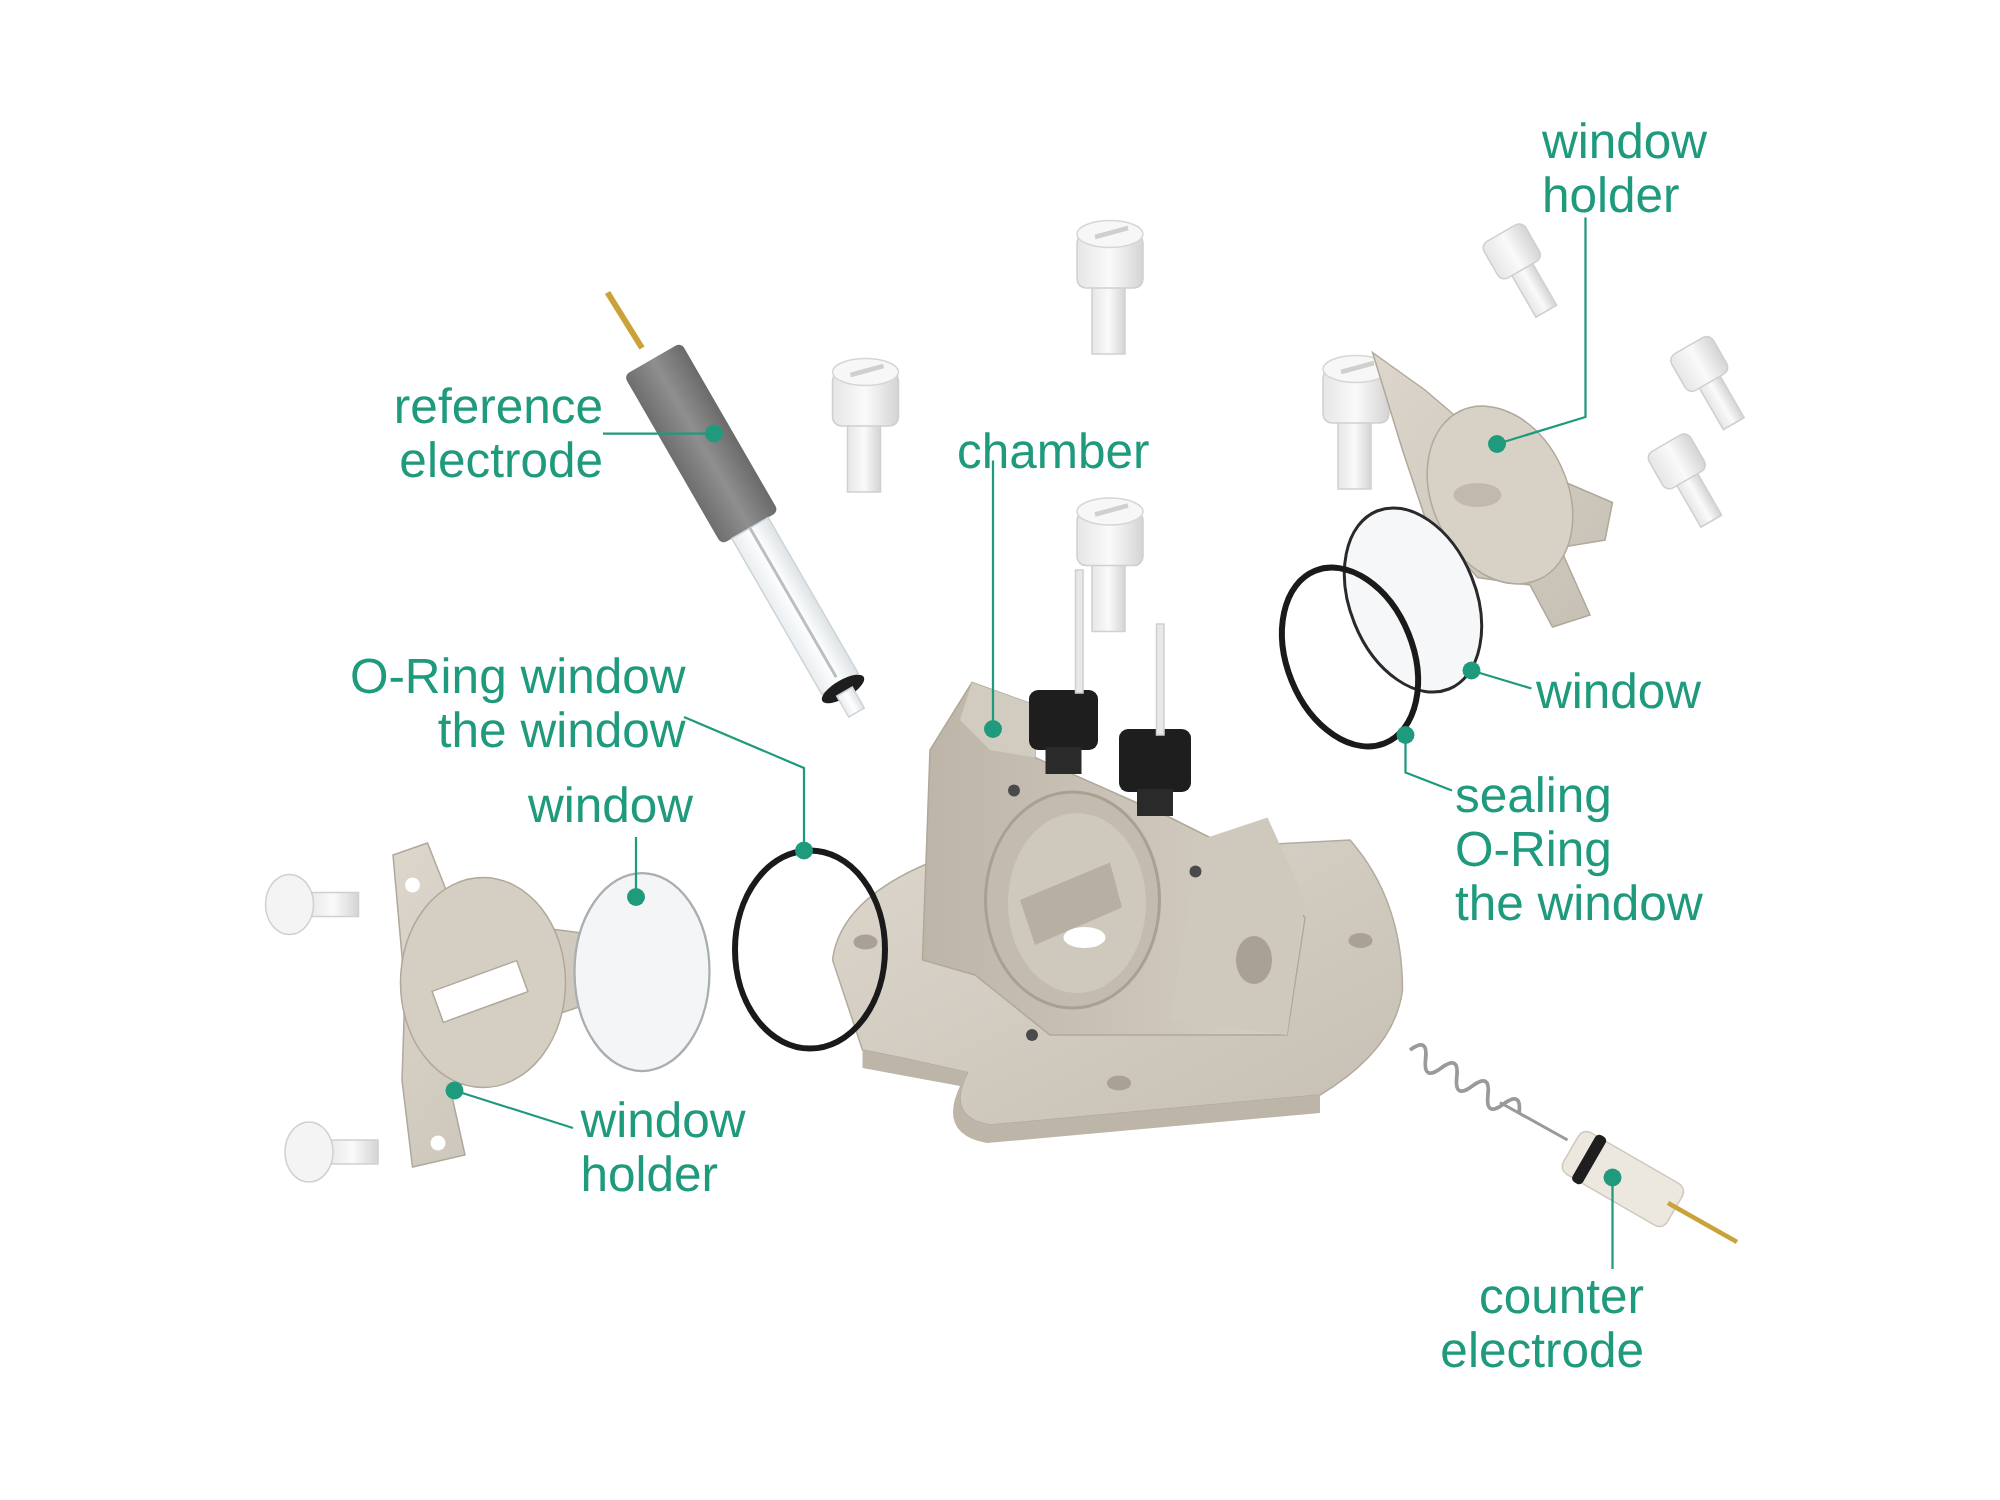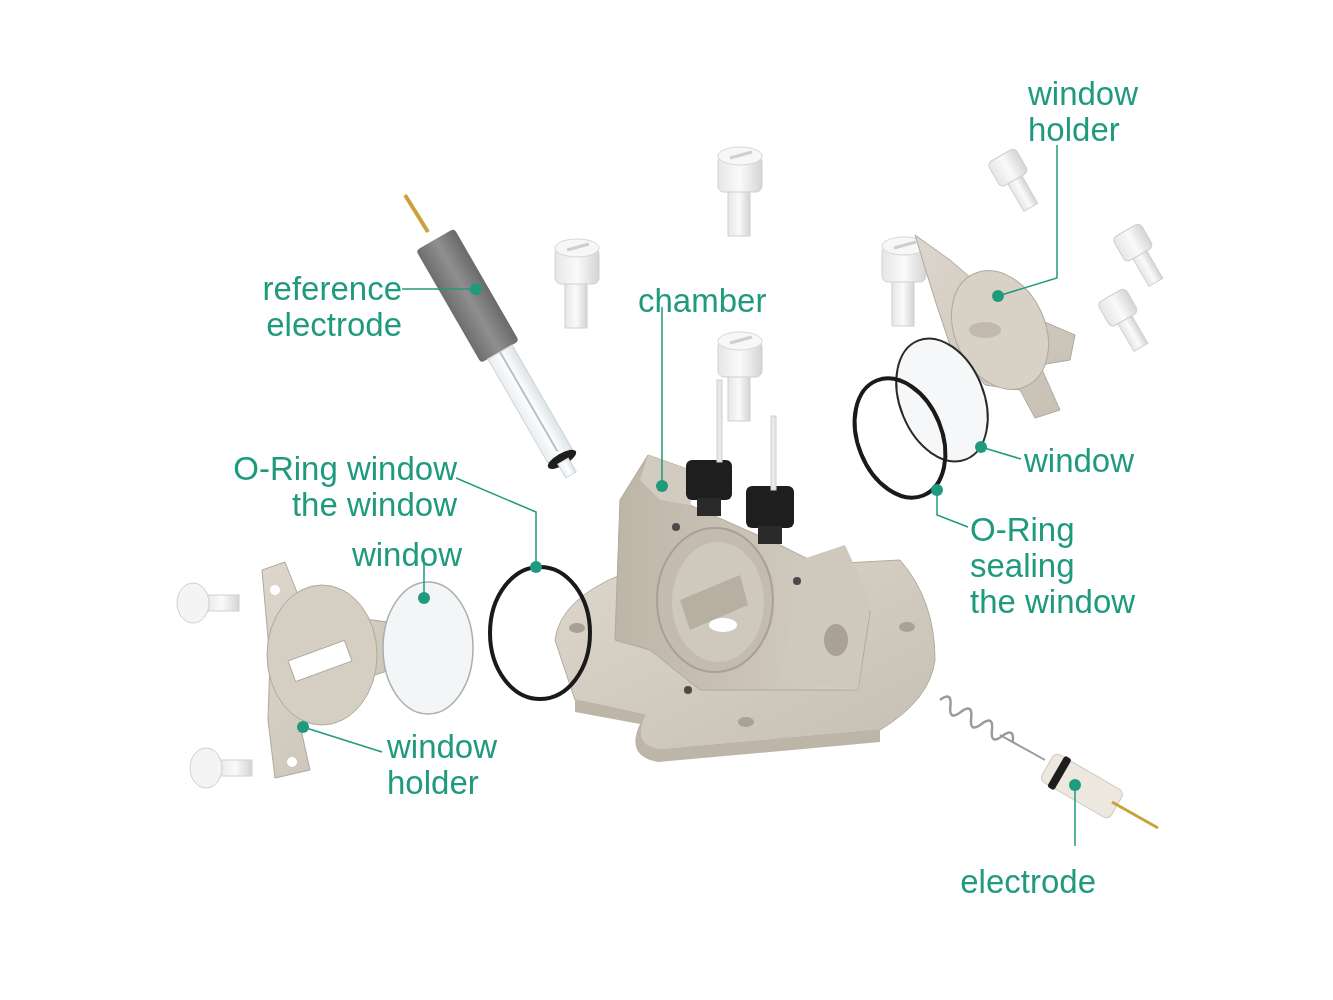--- a/index.html
+++ b/index.html
@@ -2,21 +2,21 @@
 <html><head>
 <meta charset="utf-8">
 <style>
   html, body { margin: 0; padding: 0; background: #ffffff; }
   body { width: 1333px; height: 1000px; position: relative; overflow: hidden;
          font-family: "Liberation Sans", "DejaVu Sans", sans-serif; }
   #stage { position: absolute; left: 0; top: 0; width: 1333px; height: 960px; }
   .label { position: absolute; color: #1f9a7d; font-size: 33px; line-height: 36px;
            font-family: "Liberation Sans", "DejaVu Sans", sans-serif; white-space: nowrap; }
   .label .ln { display: block; }
-  .r { text-align: right; margin-top: 18px; }
+  .r { text-align: right; }
   .l { text-align: left; }
   svg { position: absolute; left: 0; top: 0; }
 </style>
 </head>
 <body>
 
 <div id="stage">
 
   <svg width="1333" height="1000" viewBox="0 0 1333 1000">
     <defs>
@@ -238,27 +238,28 @@
 
   <div class="label r" style="left:300px; top:519px; width:162px;">
     <span class="ln">window</span>
   </div>
 
   <div class="label l" style="left:1024px; top:443px;">
     <span class="ln">window</span>
   </div>
 
   <div class="label l" style="left:970px; top:512px;">
+    <span class="ln">sealing</span>
     <span class="ln">O-Ring</span>
-    <span class="ln">sealing</span>
     <span class="ln">the window</span>
   </div>
 
   <div class="label l" style="left:387px; top:729px;">
     <span class="ln">window</span>
     <span class="ln">holder</span>
   </div>
 
   <div class="label r" style="left:930px; top:846px; width:166px;">
+    <span class="ln">counter</span>
     <span class="ln">electrode</span>
   </div>
 
 </div>
 
 </body></html>

